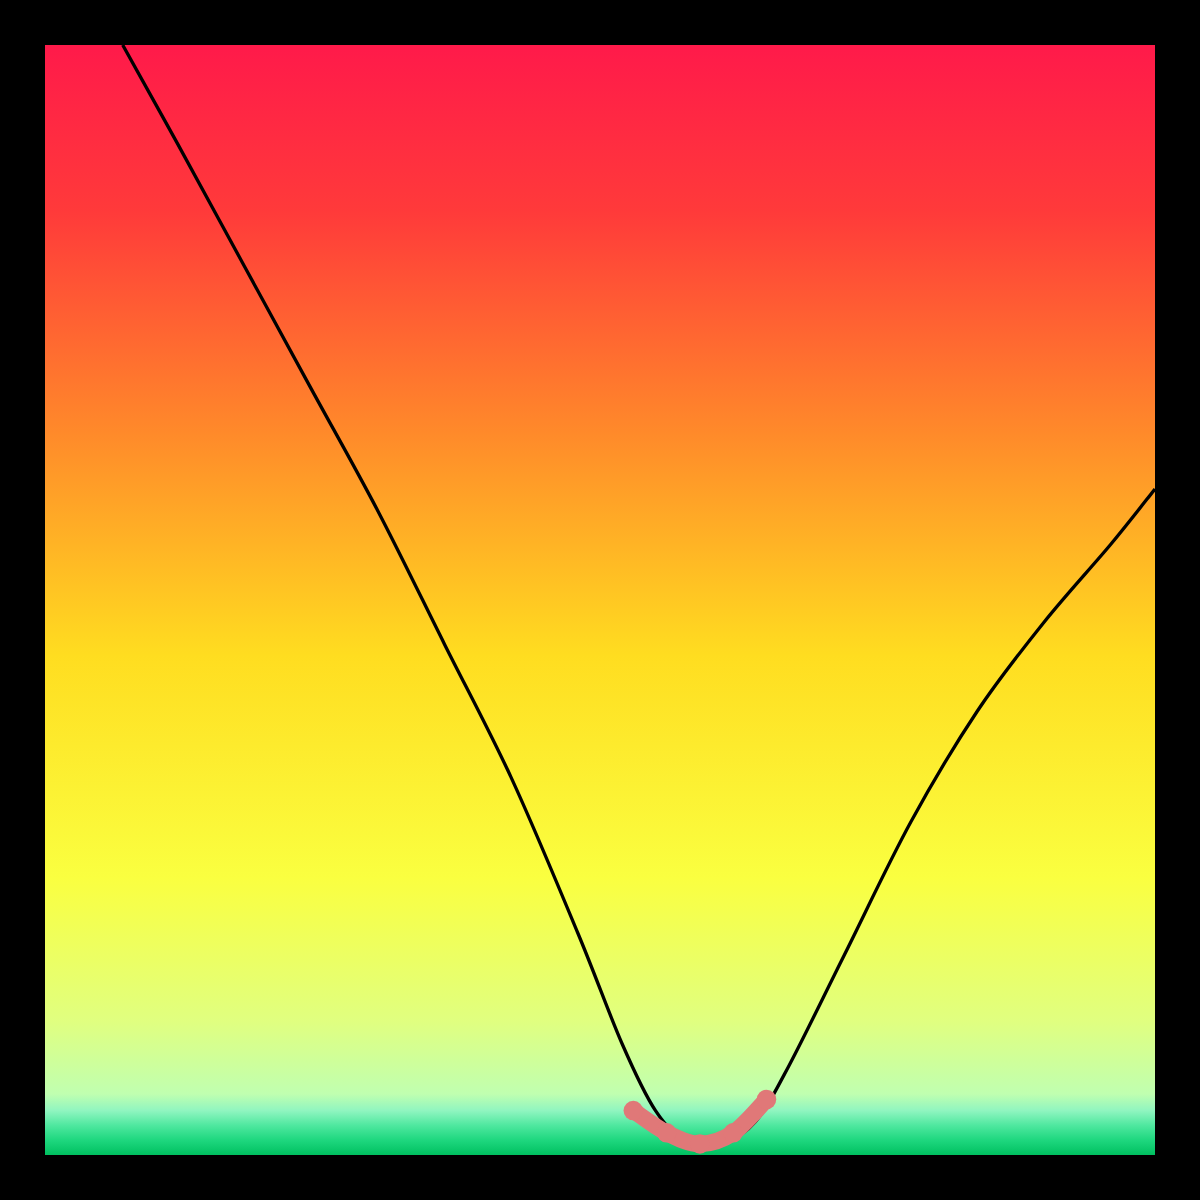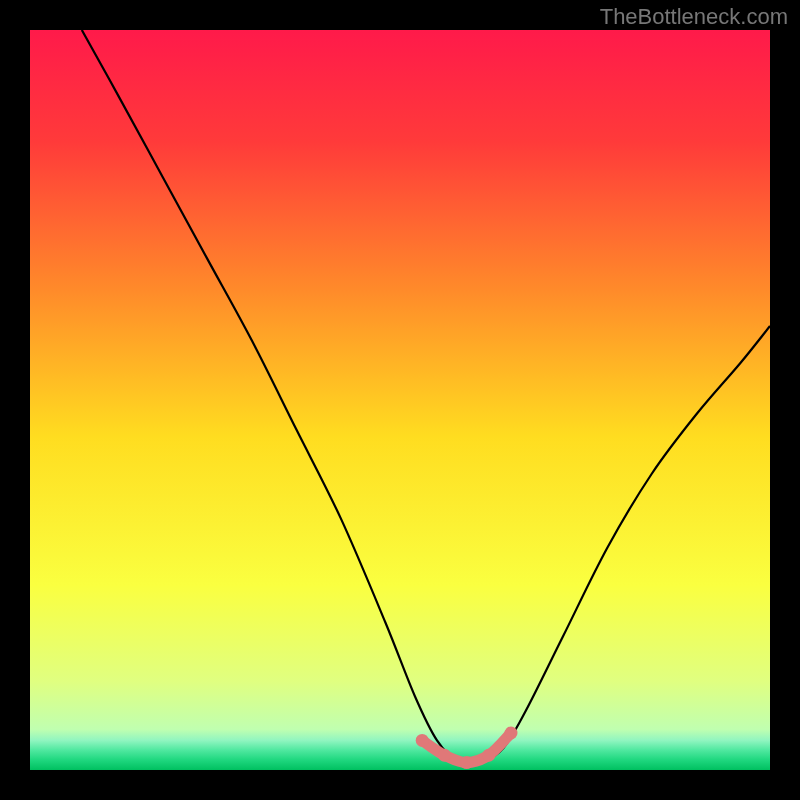--- a/index.html
+++ b/index.html
@@ -7,21 +7,20 @@
   .container { width: 800px; height: 800px; position: relative; background: #000; }
   .watermark { position: absolute; top: 4px; right: 12px; color: #777; font-size: 22px; font-weight: 500; z-index: 10; }
   .chart-area { position: absolute; left: 30px; top: 30px; width: 740px; height: 740px; }
   .gradient-bg { position: absolute; left: 0; top: 0; width: 100%; height: 100%; }
   .curve { position: absolute; left: 0; top: 0; width: 100%; height: 100%; pointer-events: none; }
 </style>
 </head>
 <body>
 
 <div class="container">
-  <div class="watermark">TheBottleneck.com</div>
 
   <div class="chart-area">
     <svg class="gradient-bg" viewBox="0 0 740 740" preserveAspectRatio="none">
       <defs>
         <linearGradient id="bgGrad" x1="0" y1="0" x2="0" y2="1">
             <stop offset="0%" stop-color="#ff1a4a"></stop>
             <stop offset="15%" stop-color="#ff3a3a"></stop>
             <stop offset="35%" stop-color="#ff8a2a"></stop>
             <stop offset="55.00000000000001%" stop-color="#ffdd20"></stop>
             <stop offset="75%" stop-color="#faff40"></stop>

